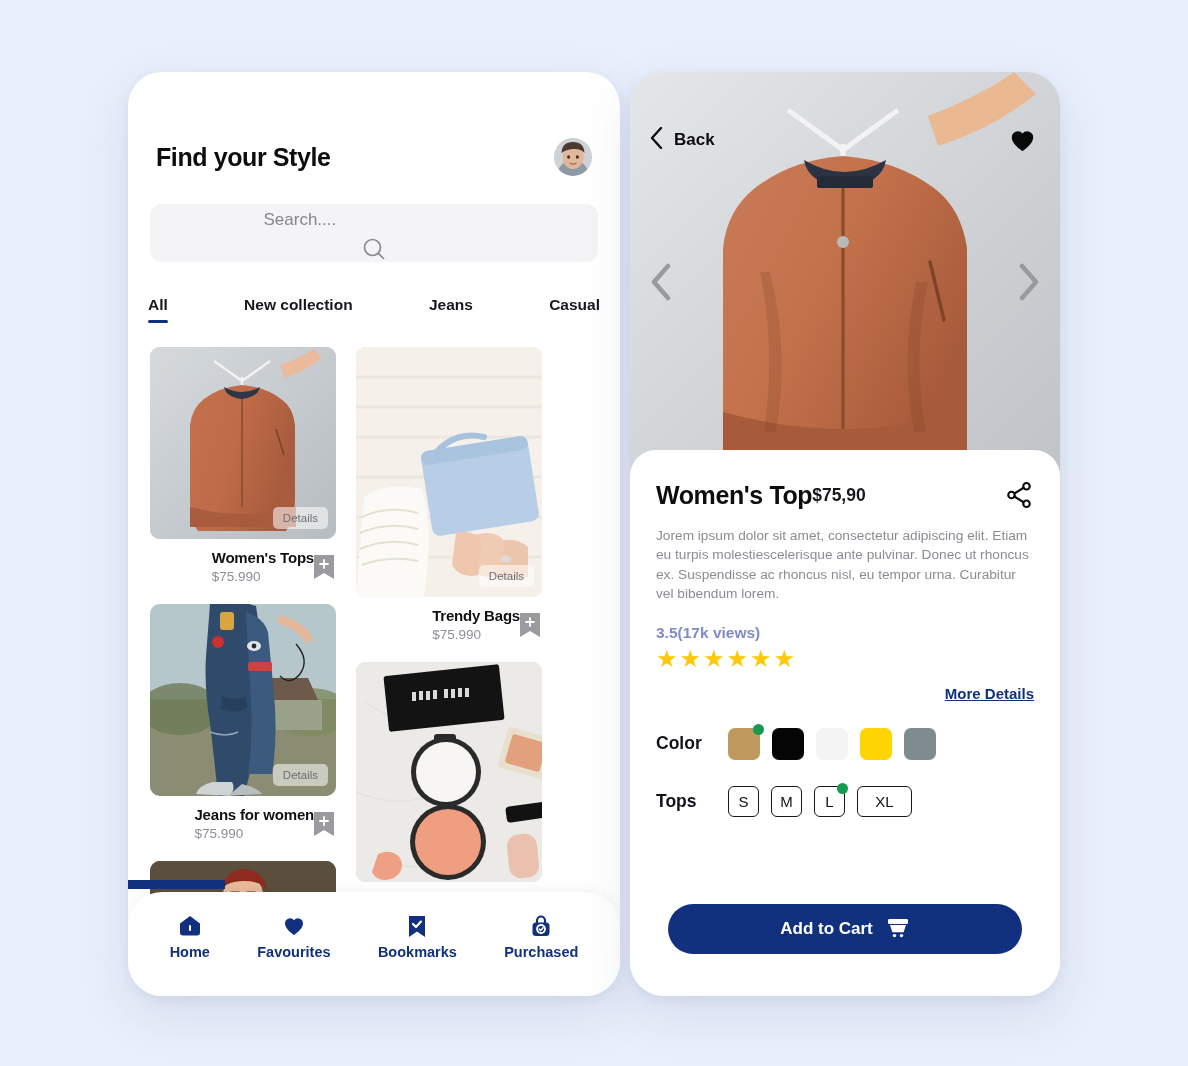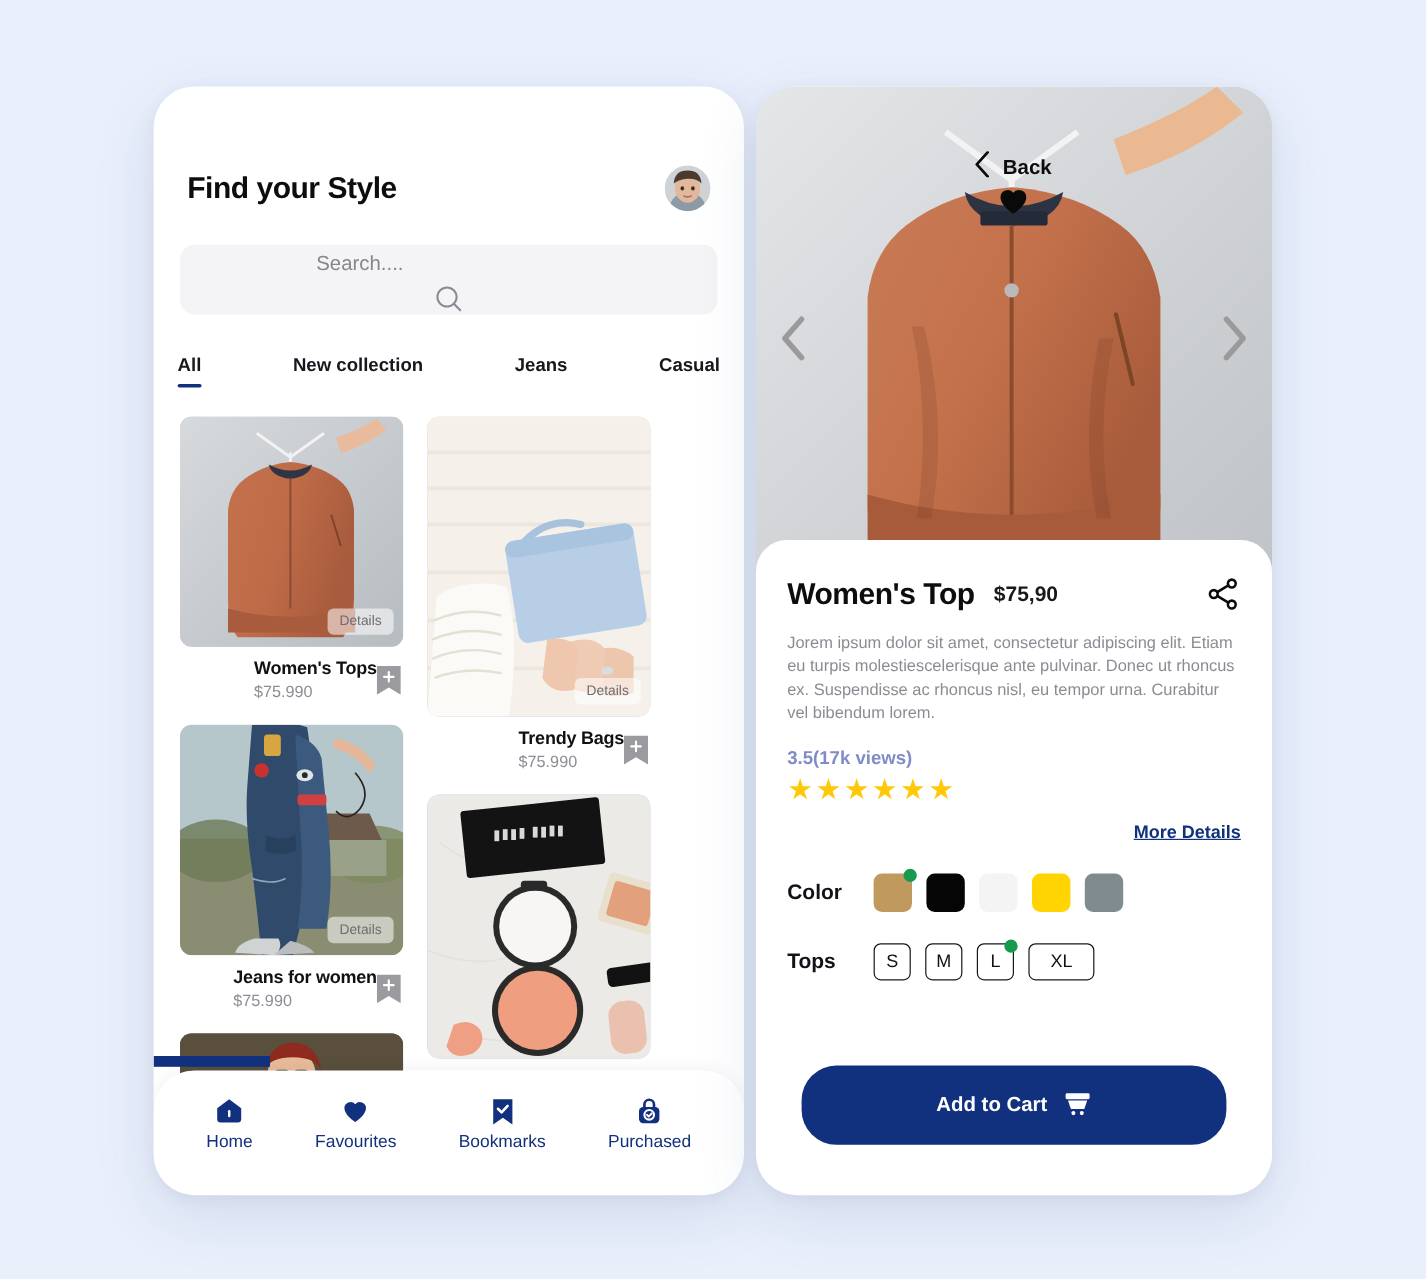--- a/index.html
+++ b/index.html
@@ -135,58 +135,57 @@
     border-radius: 34px 34px 34px 34px;
     box-shadow: 0 -2px 14px rgba(0,0,0,.05);
     display: flex; align-items: center; justify-content: space-around;
     padding: 0 18px 14px 18px;
   }
   .nav-item {
     display: flex; flex-direction: column; align-items: center; gap: 6px;
     cursor: pointer; color: #11307e;
   }
   .nav-item svg { display: block; }
-  .nav-label { font-size: 14.5px; font-weight: normal; color: #11307e; }
+  .nav-label { font-size: 14.5px; font-weight: bold; color: #11307e; }
   .scroll-bar {
     position: absolute; left: 0; top: -12px;
     width: 97px; height: 9px; background: #11307e;
   }
 
   
   .hero {
     position: relative;
     height: 420px;
     background: linear-gradient(145deg,#e3e5e7 0%, #d4d6d8 45%, #c4c6c9 100%);
     overflow: hidden;
   }
   .hero-top {
     position: absolute; top: 54px; left: 0; right: 0;
     display: flex; align-items: center; justify-content: space-between;
     padding: 0 22px 0 20px;
     z-index: 4;
-    flex-direction: column;
   }
   .back-btn { display: flex; align-items: center; gap: 11px; cursor: pointer; }
   .back-label { font-size: 17px; font-weight: bold; color: #0b0b0d; }
   .heart-btn { cursor: pointer; line-height: 0; }
 
   .arrow {
     position: absolute; top: 50%; transform: translateY(-50%);
     z-index: 4; cursor: pointer; line-height: 0;
   }
   .arrow-l { left: 20px; }
   .arrow-r { right: 20px; }
 
   .sheet {
     position: absolute; left: 0; right: 0; top: 378px; bottom: 0;
     background: #fff;
     border-radius: 26px 26px 34px 34px;
     padding: 30px 26px 0 26px;
   }
-  .sheet-head { display: flex; align-items: center; gap: 16px; }
+  .sheet-head { display: flex; align-items: center; gap: 0; }
   .p-title { font-size: 25px; font-weight: bold; color: #0d0d0f; letter-spacing:-.4px;}
   .p-price { font-size: 17.5px; font-weight: bold; color: #17181c; }
   .share-btn { margin-left: auto; cursor: pointer; line-height: 0; }
 
   .p-desc {
     margin-top: 16px;
     font-size: 13.7px; line-height: 1.42; color: #8b8c93;
     max-width: 390px;
   }
   .rating-num {
@@ -213,21 +212,21 @@
     background: #159a4e;
   }
   .size-box {
     position: relative;
     width: 31px; height: 31px; border: 1.6px solid #17181c; border-radius: 6px;
     display: flex; align-items: center; justify-content: center;
     font-size: 15px; color: #101116; cursor: pointer;
   }
   .cart-btn {
     position: absolute; left: 38px; right: 38px; bottom: 42px;
-    height: 66px; border: none; border-radius: 29px;
+    height: 50px; border: none; border-radius: 29px;
     background: #11307e; color: #fff;
     font-family: "Liberation Sans", sans-serif;
     font-size: 17px; font-weight: bold;
     display: flex; align-items: center; justify-content: center; gap: 13px;
     cursor: pointer;
   }
 </style>
 </head>
 <body>
 

